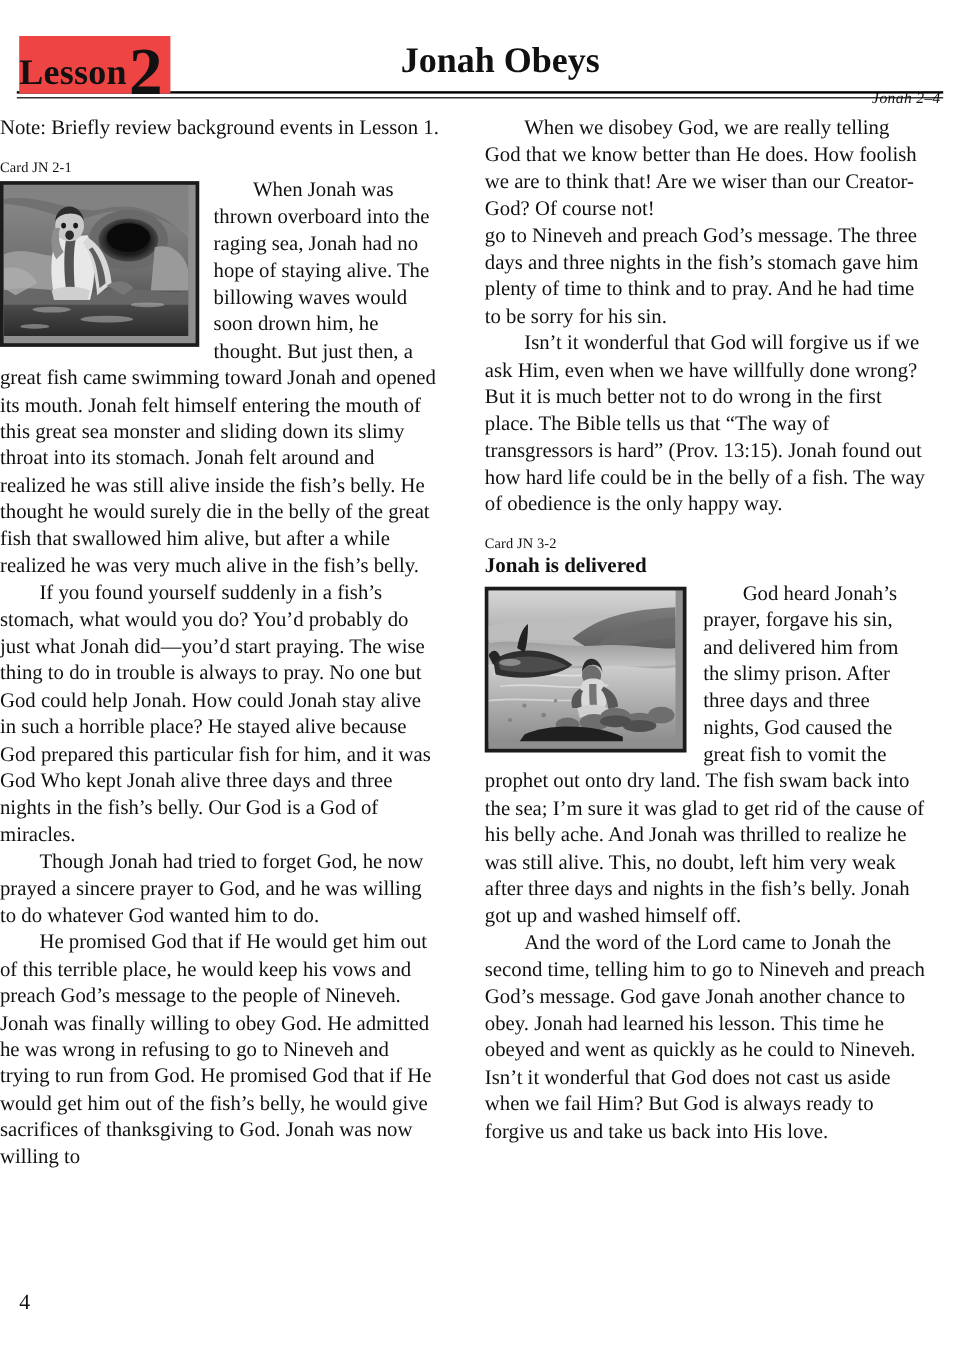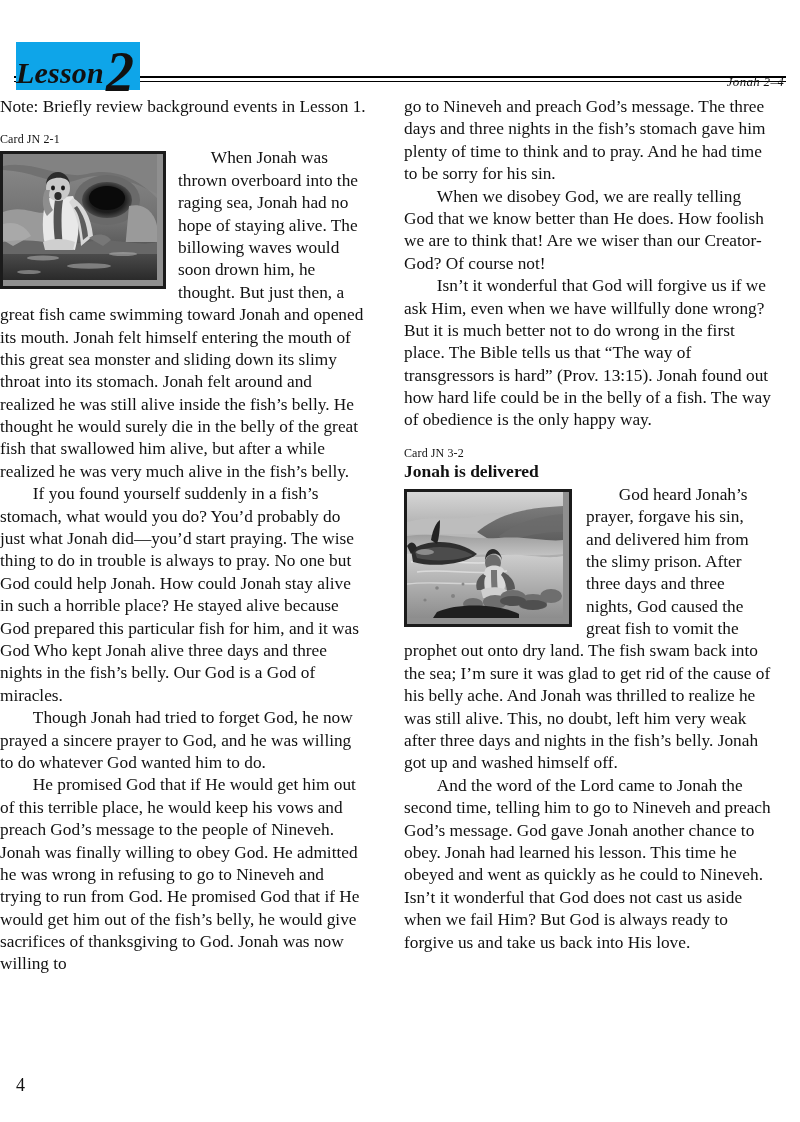--- a/index.html
+++ b/index.html
@@ -34,26 +34,25 @@
     height: 0;
     border-top: 2px solid #000;
   }
   .header-rule.thin {
     top: 55px;
     border-top: 1px solid #000;
   }
   .lesson-block {
     position: absolute;
     left: 2px;
-    top: 16px;
-    background: #0ea5e9;
+    top: 4px;
+    background: #ef4444;
     padding-right: 6px;
     z-index: 2;
     white-space: nowrap;
-    font-style: italic;
   }
   .lesson-word {
     font-size: 30px;
     font-weight: bold;
     letter-spacing: 0.2px;
     vertical-align: baseline;
   }
   .lesson-number {
     font-size: 56px;
     font-weight: bold;
@@ -163,20 +162,21 @@
 <div class="page">
 
   <div class="header">
     <div class="header-rule"></div>
     <div class="header-rule thin"></div>
 
     <div class="lesson-block">
       <span class="lesson-word">Lesson</span><span class="lesson-number">2</span>
     </div>
 
+    <div class="lesson-title">Jonah Obeys</div>
 
     <div class="scripture-ref">Jonah 2–4</div>
   </div>
 
   <div class="columns">
 
     <div class="col col-left">
 
       <p class="note">Note: Briefly review background events in Lesson 1.</p>
 
@@ -235,22 +235,22 @@
       </div>
 
       <p class="para">When Jonah was thrown overboard into the raging sea, Jonah had no hope of staying alive. The billowing waves would soon drown him, he thought.  But just then, a great fish came swimming toward Jonah and opened its mouth. Jonah felt himself entering the mouth of this great sea monster and sliding down its slimy throat into its stomach.  Jonah felt around and realized he was still alive inside the fish’s belly.  He thought he would surely die in the belly of the great fish that swallowed him alive, but after a while realized he was very much alive in the fish’s belly.</p>
       <p class="para">If you found yourself suddenly in a fish’s stomach, what would you do?  You’d probably do just what Jonah did—you’d start praying. The wise thing to do in trouble is always to pray.  No one but God could help Jonah.  How could Jonah stay alive in such a horrible place? He stayed alive because God prepared this particular fish for him, and it was God Who kept Jonah alive three days and three nights in the fish’s belly.  Our God is a God of miracles.</p>
       <p class="para">Though Jonah had tried to forget God, he now prayed a sincere prayer to God, and he was willing to do whatever God wanted him to do.</p>
       <p class="para">He promised God that if He would get him out of this terrible place, he would keep his vows and preach God’s message to the people of Nineveh.  Jonah was finally willing to obey God.  He admitted he was wrong in refusing to go to Nineveh and trying to run from God. He promised God that if He would get him out of the fish’s belly, he would give sacrifices of thanksgiving to God.  Jonah was now willing to</p>
     </div>
 
     <div class="col col-right">
 
+      <p class="para">When we disobey God, we are really telling God that we know better than He does.  How foolish we are to think that!  Are we wiser than our Creator-God?  Of course not!</p>
       <p class="para noindent">go to Nineveh and preach God’s message.  The three days and three nights in the fish’s stomach gave him plenty of time to think and to pray. And he had time to be sorry for his sin.</p>
-      <p class="para">When we disobey God, we are really telling God that we know better than He does.  How foolish we are to think that!  Are we wiser than our Creator-God?  Of course not!</p>
       <p class="para">Isn’t it wonderful that God will forgive us if we ask Him, even when we have willfully done wrong?  But it is much better not to do wrong in the first place.  The Bible tells us that “The way of transgressors is hard” (Prov. 13:15). Jonah found out how hard life could be in the belly of a fish.  The way of obedience is the only happy way.</p>
 
       <div style="height:14px"></div>
 
       <p class="card-label">Card JN 3-2</p>
       <p class="card-heading">Jonah is delivered</p>
 
       <p class="para">
         <span class="illus illus-2">
           <svg width="156" height="126" viewBox="0 0 156 126">

